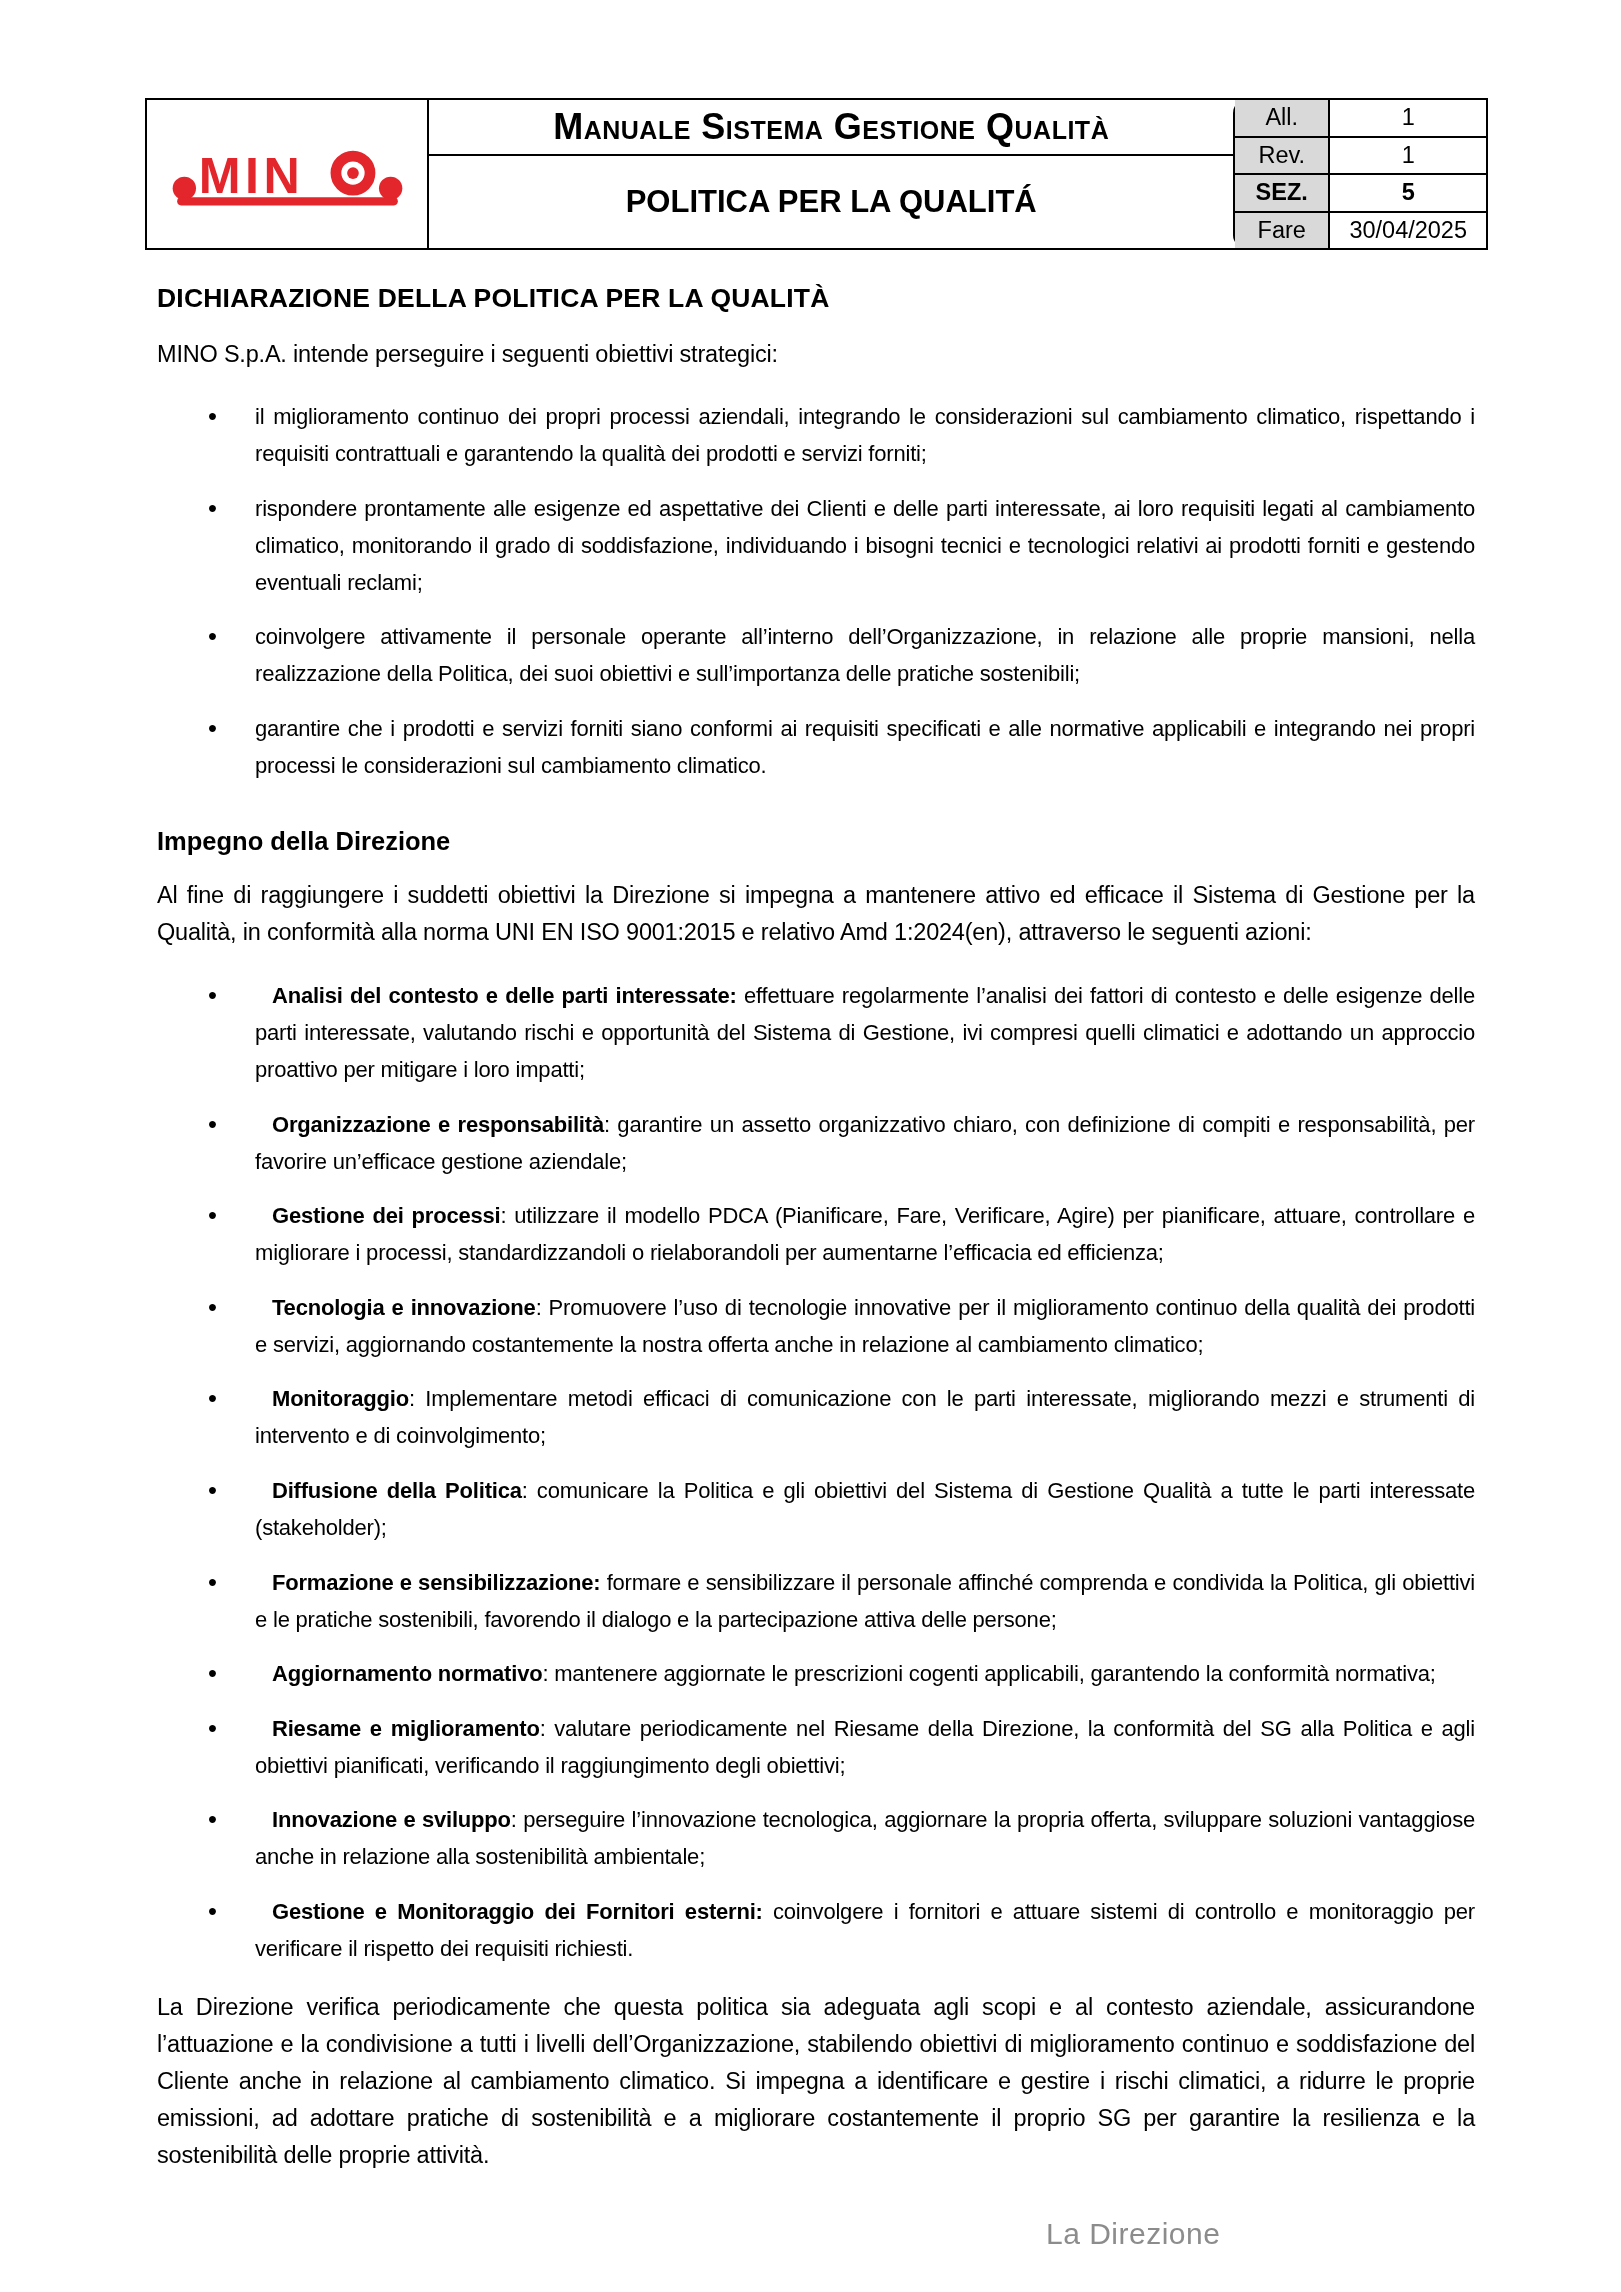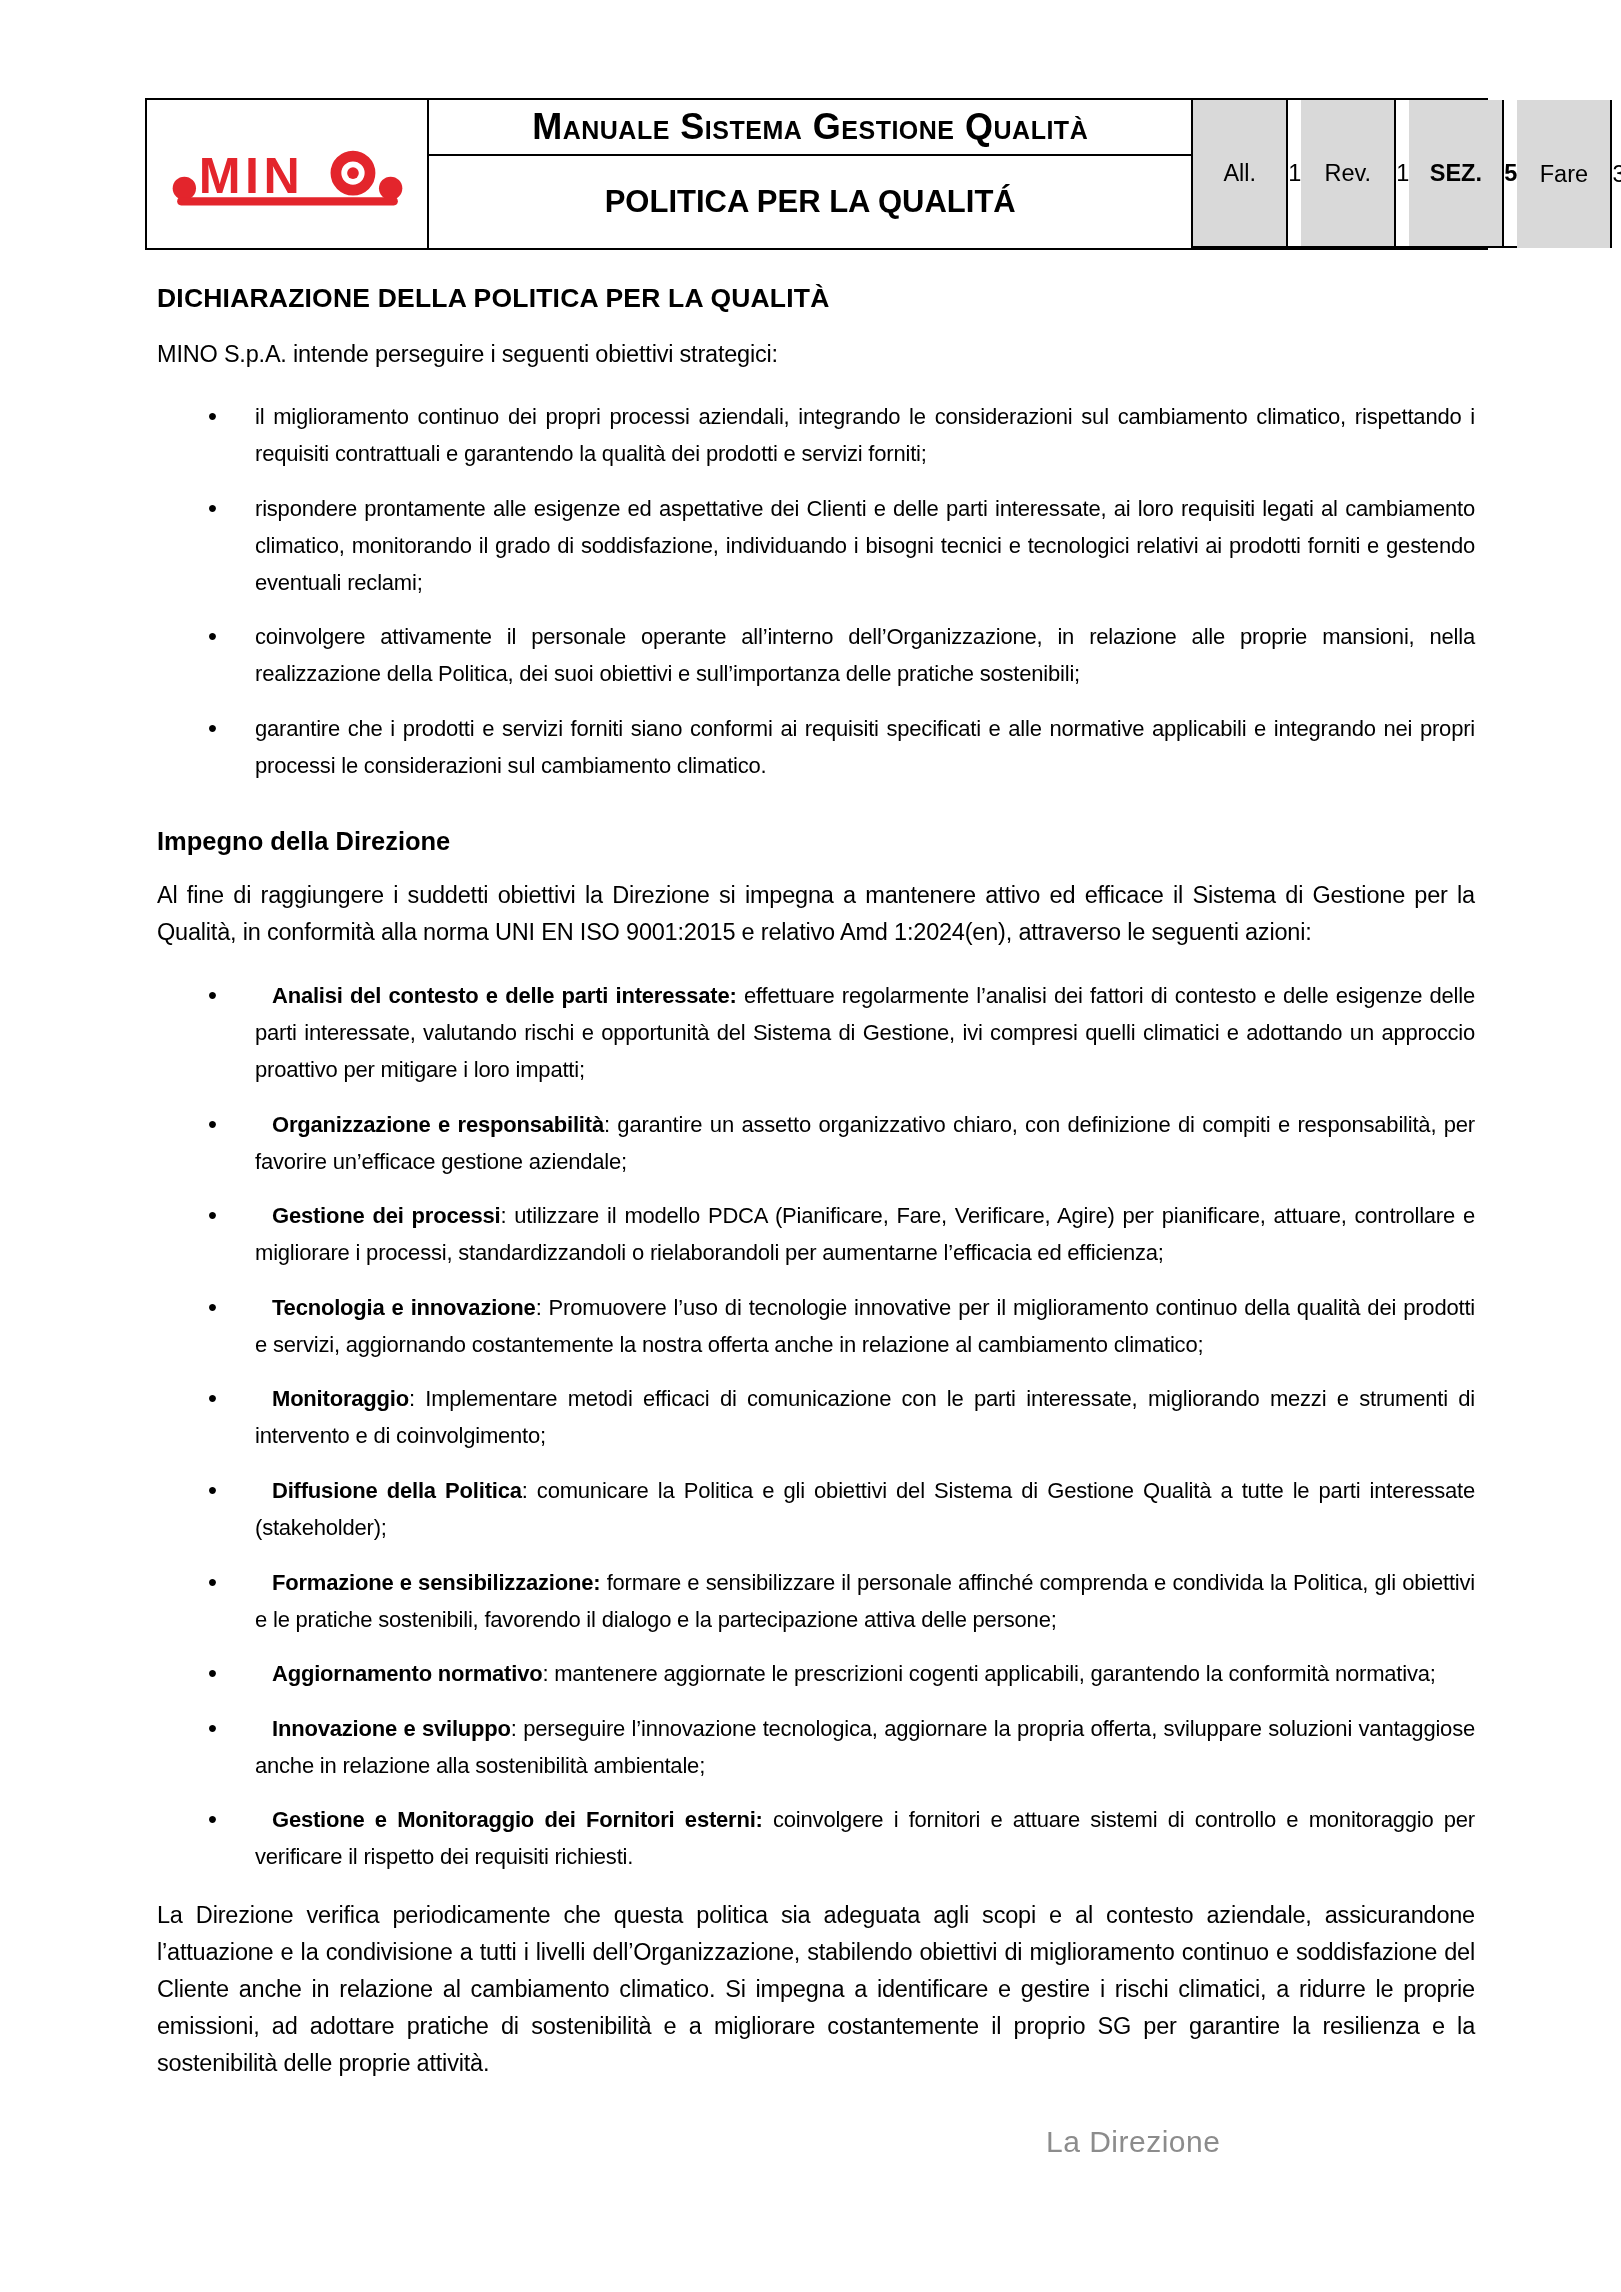--- a/index.html
+++ b/index.html
@@ -43,24 +43,25 @@
   }
   .title-row-2 {
     flex: 1;
     display: flex; align-items: center; justify-content: center;
     font-weight: bold;
     font-size: 31px;
     box-sizing: border-box;
     border-radius: 27px;
   }
   .meta-col {
-    width: 295px;
+    width: 253px;
     border-left: 2.9px solid #000;
-    display: flex; flex-direction: row;
+    display: flex; flex-direction: column;
     box-sizing: border-box;
+    border-radius: 13px;
   }
   .meta-row { flex: 1; display: flex; border-bottom: 2px solid #000; box-sizing: border-box; }
   .meta-row:last-child { border-bottom: none; }
   .meta-label {
     width: 95px;
     background: #d9d9d9;
     border-right: 2px solid #000;
     display: flex; align-items: center; justify-content: center;
     font-size: 23.5px;
     box-sizing: border-box;
@@ -176,20 +177,21 @@
   <p class="para">Al fine di raggiungere i suddetti obiettivi la Direzione si impegna a mantenere attivo ed efficace il Sistema di Gestione per la Qualità, in conformità alla norma UNI EN ISO 9001:2015 e relativo Amd 1:2024(en), attraverso le seguenti azioni:</p>
   <ul class="bullets">
     <li><span class="lead">Analisi del contesto e delle parti interessate:</span><span> effettuare regolarmente l’analisi dei fattori di contesto e delle esigenze delle parti interessate, valutando rischi e opportunità del Sistema di Gestione, ivi compresi quelli climatici e adottando un approccio proattivo per mitigare i loro impatti;</span></li>
     <li><span class="lead">Organizzazione e responsabilità</span><span>: garantire un assetto organizzativo chiaro, con definizione di compiti e responsabilità, per favorire un’efficace gestione aziendale;</span></li>
     <li><span class="lead">Gestione dei processi</span><span>: utilizzare il modello PDCA (Pianificare, Fare, Verificare, Agire) per pianificare, attuare, controllare e migliorare i processi, standardizzandoli o rielaborandoli per aumentarne l’efficacia ed efficienza;</span></li>
     <li><span class="lead">Tecnologia e innovazione</span><span>: Promuovere l’uso di tecnologie innovative per il miglioramento continuo della qualità dei prodotti e servizi, aggiornando costantemente la nostra offerta anche in relazione al cambiamento climatico;</span></li>
     <li><span class="lead">Monitoraggio</span><span>: Implementare metodi efficaci di comunicazione con le parti interessate, migliorando mezzi e strumenti di intervento e di coinvolgimento;</span></li>
     <li><span class="lead">Diffusione della Politica</span><span>: comunicare la Politica e gli obiettivi del Sistema di Gestione Qualità a tutte le parti interessate (stakeholder);</span></li>
     <li><span class="lead">Formazione e sensibilizzazione:</span><span> formare e sensibilizzare il personale affinché comprenda e condivida la Politica, gli obiettivi e le pratiche sostenibili, favorendo il dialogo e la partecipazione attiva delle persone;</span></li>
     <li><span class="lead">Aggiornamento normativo</span><span>: mantenere aggiornate le prescrizioni cogenti applicabili, garantendo la conformità normativa;</span></li>
+    <li><span class="lead">Riesame e miglioramento</span><span>: valutare periodicamente nel Riesame della Direzione, la conformità del SG alla Politica e agli obiettivi pianificati, verificando il raggiungimento degli obiettivi;</span></li>
     <li><span class="lead">Innovazione e sviluppo</span><span>: perseguire l’innovazione tecnologica, aggiornare la propria offerta, sviluppare soluzioni vantaggiose anche in relazione alla sostenibilità ambientale;</span></li>
     <li><span class="lead">Gestione e Monitoraggio dei Fornitori esterni:</span><span> coinvolgere i fornitori e attuare sistemi di controllo e monitoraggio per verificare il rispetto dei requisiti richiesti.</span></li>
   </ul>
 
   <p class="para">La Direzione verifica periodicamente che questa politica sia adeguata agli scopi e al contesto aziendale, assicurandone l’attuazione e la condivisione a tutti i livelli dell’Organizzazione, stabilendo obiettivi di miglioramento continuo e soddisfazione del Cliente anche in relazione al cambiamento climatico. Si impegna a identificare e gestire i rischi climatici, a ridurre le proprie emissioni, ad adottare pratiche di sostenibilità e a migliorare costantemente il proprio SG per garantire la resilienza e la sostenibilità delle proprie attività.</p>
   <div class="signature">La Direzione</div>
 
 </div>
 
 

